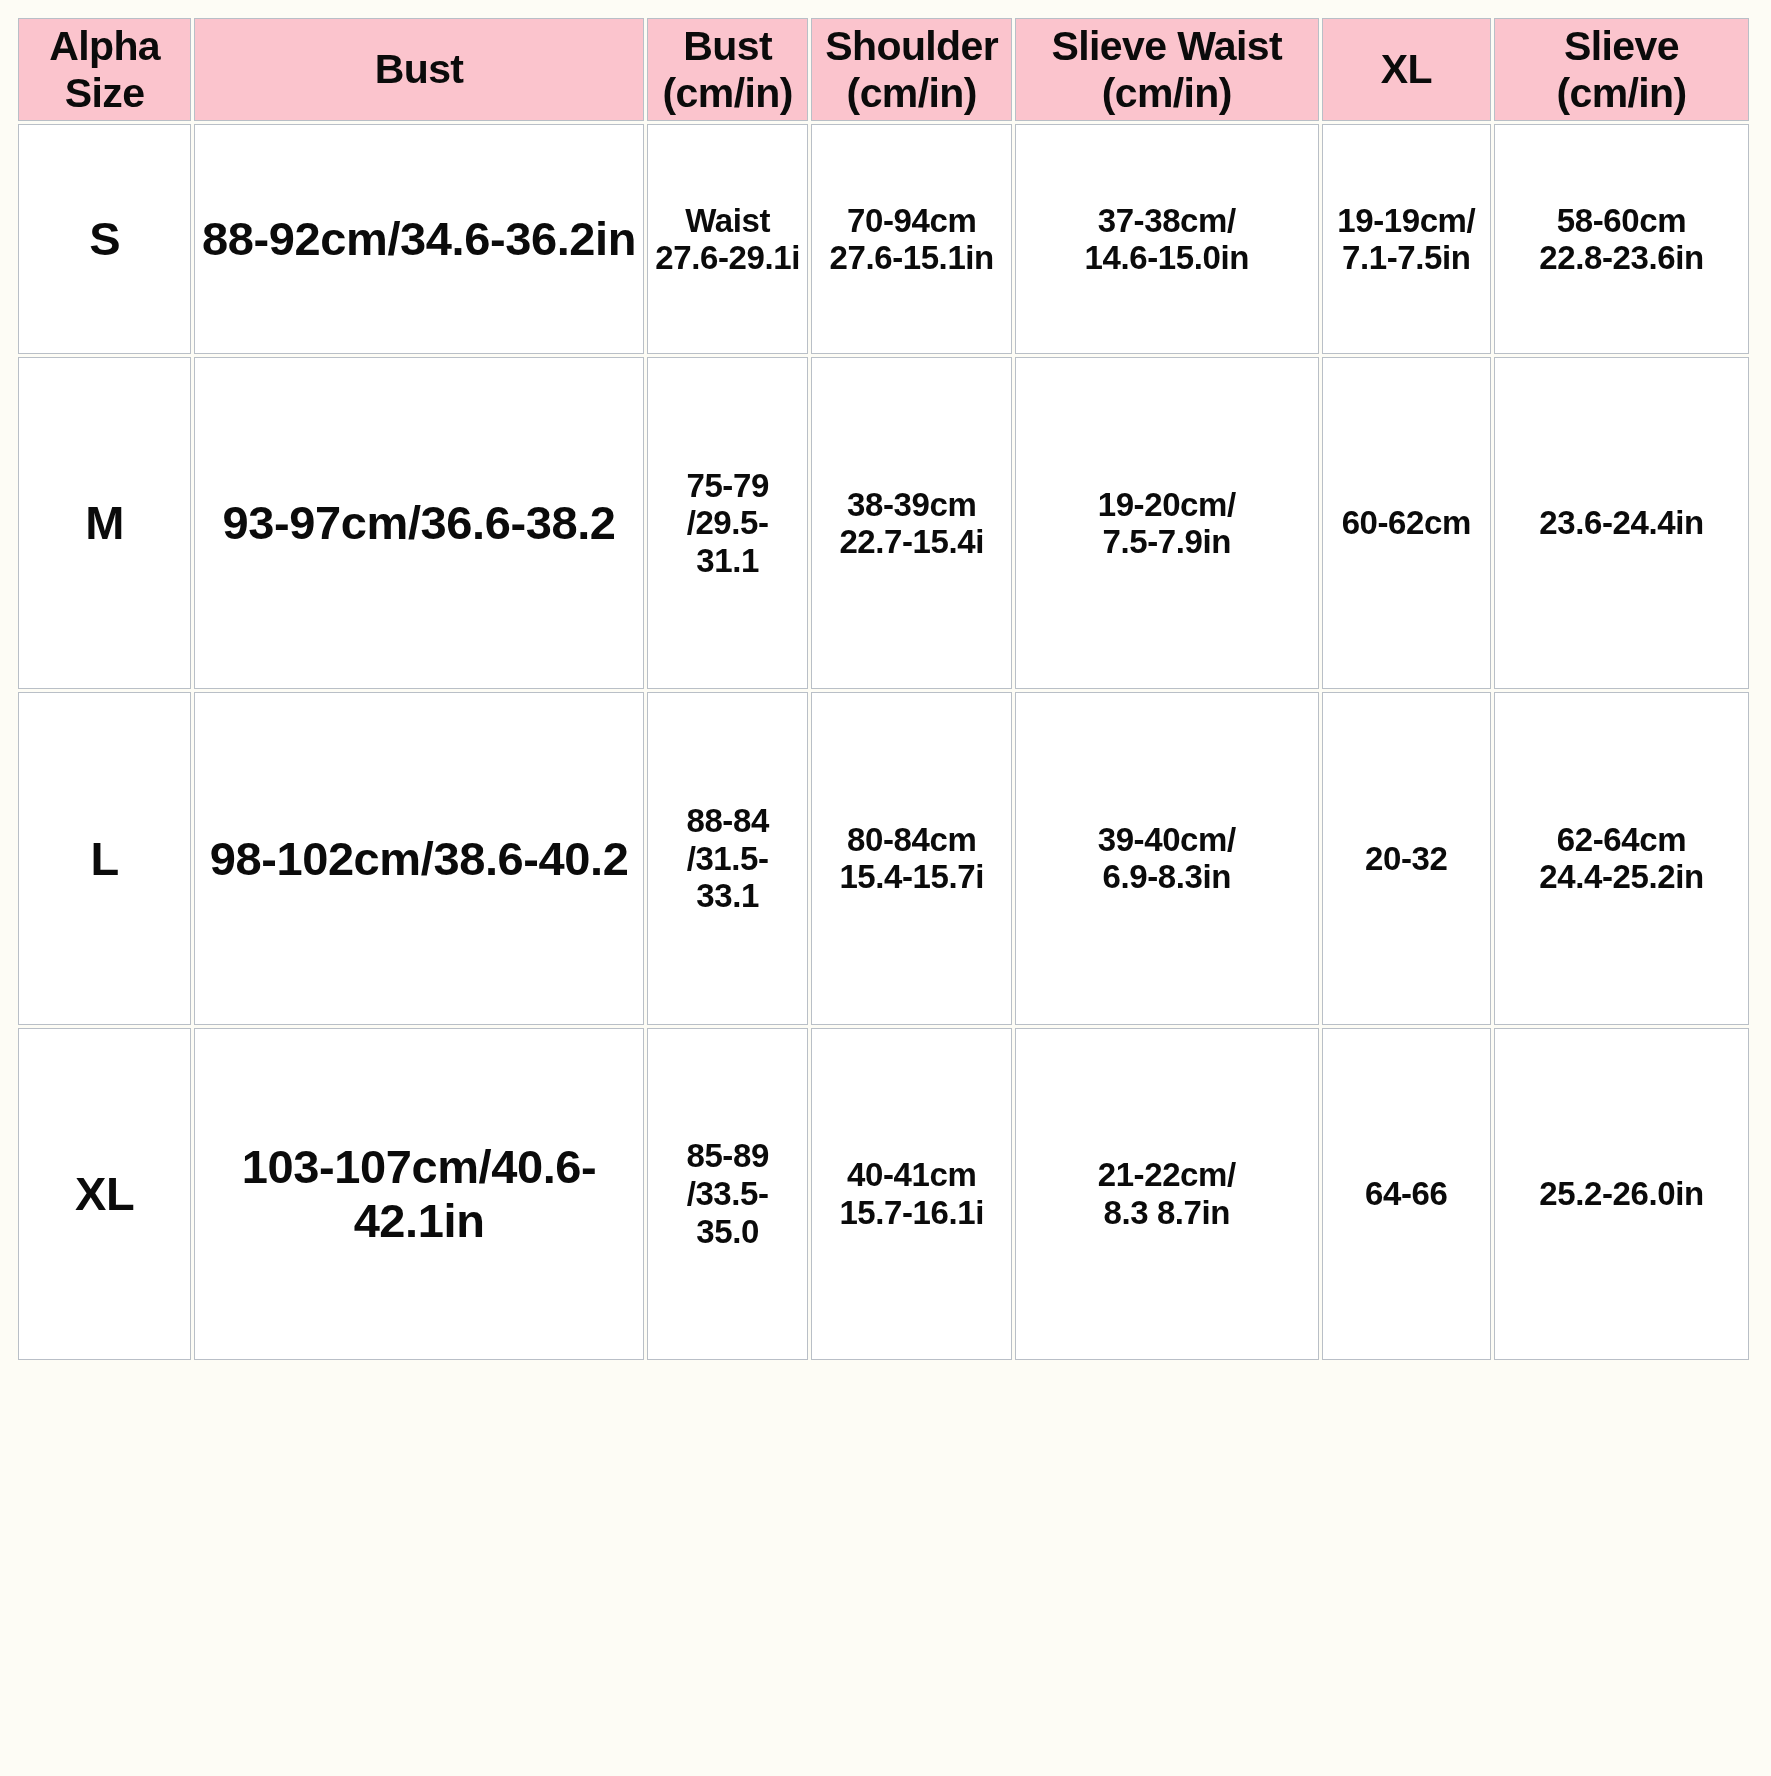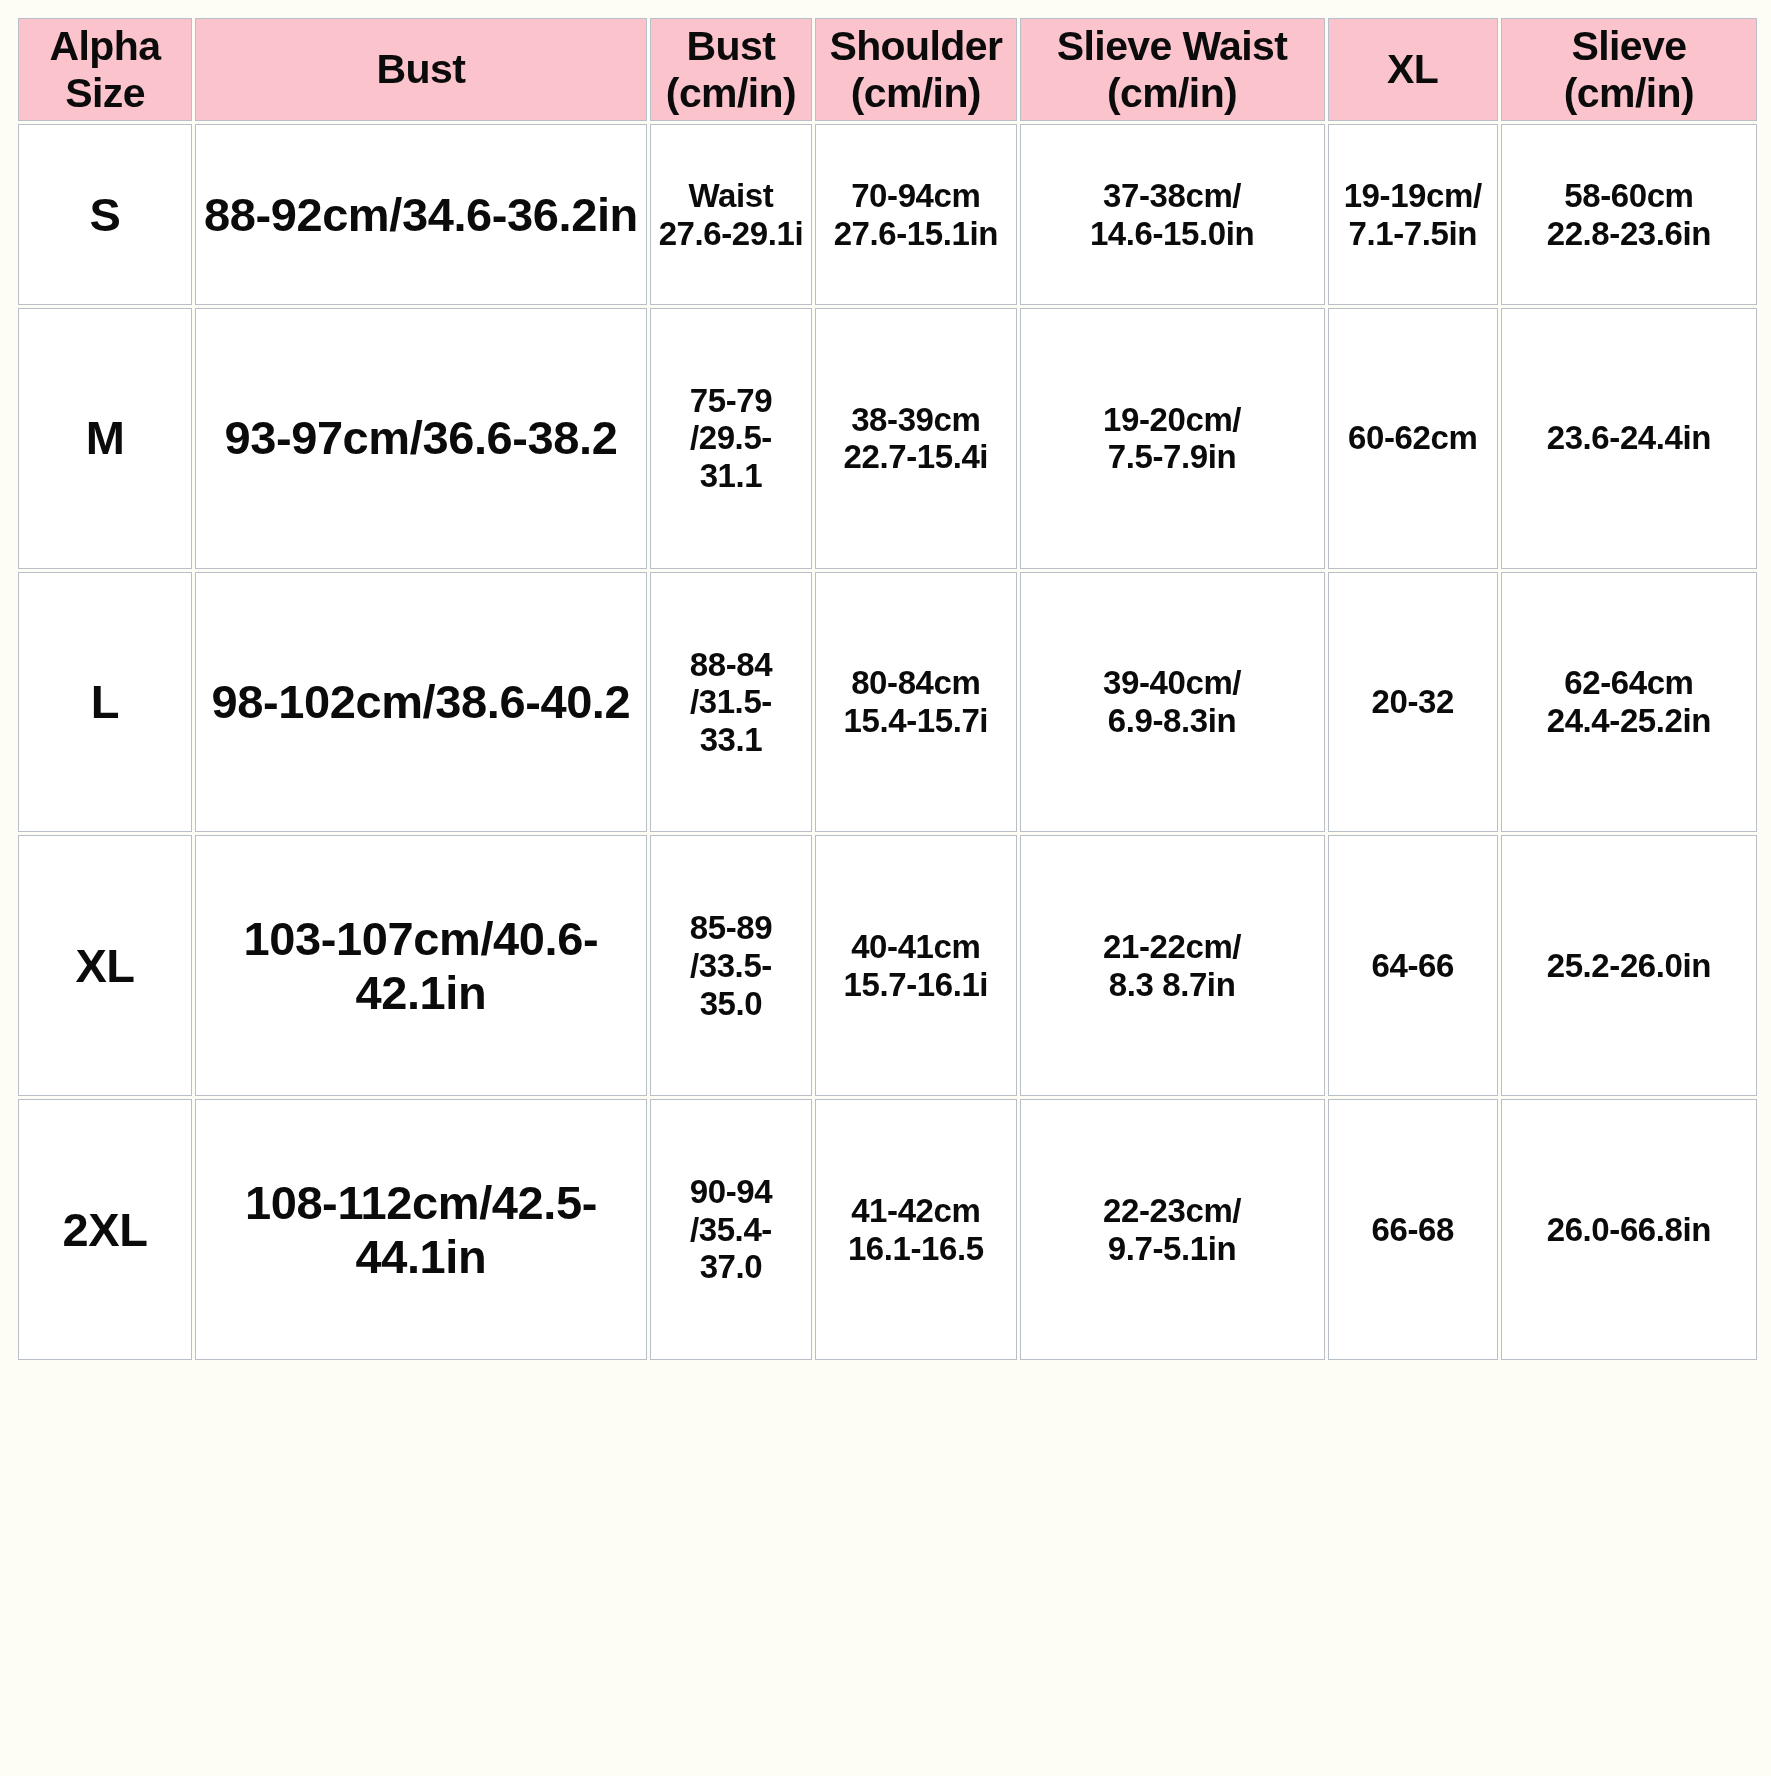--- a/index.html
+++ b/index.html
@@ -10,21 +10,21 @@
   }
   body {
     width: 1771px;
     height: 1776px;
     font-family: "Liberation Sans", sans-serif;
     overflow: hidden;
   }
   #chart-wrap {
     width: 1771px;
     height: 1368px;
-    padding: 14px 10px 4px 14px;
+    padding: 14px 18px 4px 14px;
     background: #fdfcf5;
   }
   table.size-chart {
     width: 100%;
     height: 100%;
     border-collapse: separate;
     border-spacing: 5px;
     table-layout: fixed;
   }
   table.size-chart td,
@@ -139,28 +139,15 @@
         <td class="cell-narrow">85-89
 /33.5-
 35.0</td>
         <td class="cell-narrow">40-41cm
 15.7-16.1i</td>
         <td class="cell-narrow">21-22cm/
 8.3 8.7in</td>
         <td class="cell-narrow">64-66</td>
         <td class="cell-narrow">25.2-26.0in</td>
       </tr>
-      <tr class="row-peach">
-        <td class="cell-alpha">2XL</td>
-        <td class="cell-text">108-112cm/42.5-44.1in</td>
-        <td class="cell-narrow">90-94
-/35.4-
-37.0</td>
-        <td class="cell-narrow">41-42cm
-16.1-16.5</td>
-        <td class="cell-narrow">22-23cm/
-9.7-5.1in</td>
-        <td class="cell-narrow">66-68</td>
-        <td class="cell-narrow">26.0-66.8in</td>
-      </tr>
     </tbody>
   </table>
 </div>
 
 </body></html>

